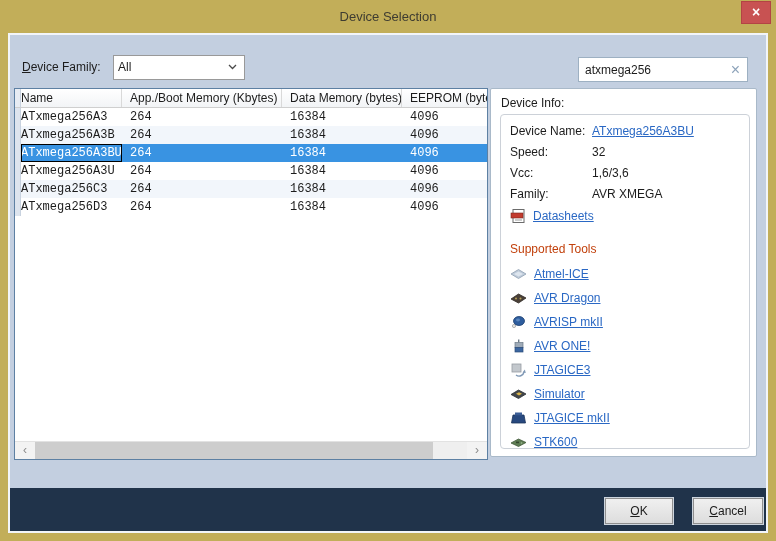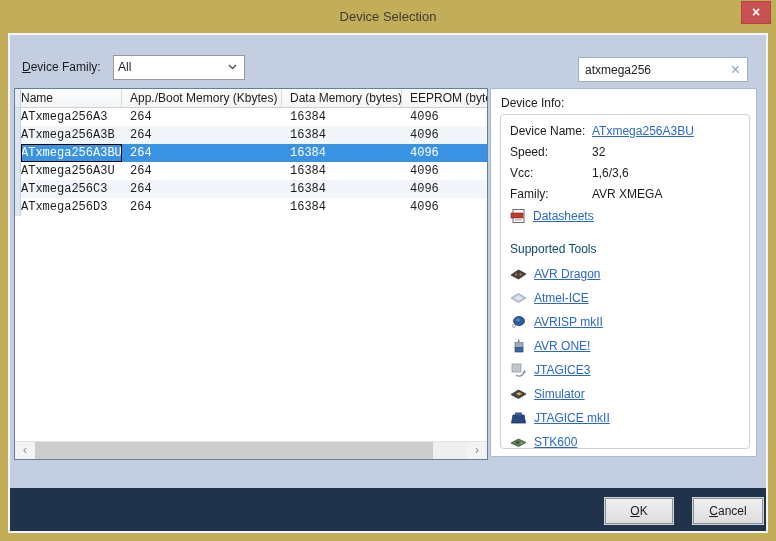--- a/index.html
+++ b/index.html
@@ -59,21 +59,21 @@
   
   .info-panel{ position:absolute; left:480px; top:53px; width:267px; height:369px; background:#fff;
     border:1px solid #a9b9c9; border-radius:2px; }
   .info-title{ position:absolute; left:10px; top:7px; font-size:12px; color:#1c1c1c; }
   .info-box{ position:absolute; left:9px; top:25px; width:250px; height:335px; border:1px solid #ccd1d8;
     border-radius:4px; padding:6px 0 0 9px; overflow:hidden; }
   .frow{ display:flex; height:21px; line-height:21px; font-size:12px; color:#1c1c1c; }
   .frow .flabel{ width:82px; }
   a.lnk{ color:#2a68c4; text-decoration:underline; cursor:pointer; }
   .ds-row{ display:flex; align-items:center; height:21px; font-size:12px; gap:6px; }
-  .tools-title{ margin-top:16px; font-size:12px; color:#0c4a6e; height:15px; }
+  .tools-title{ margin-top:16px; font-size:12px; color:#c2410c; height:15px; }
   .tools{ list-style:none; margin-top:5px; }
   .tools li{ display:flex; align-items:center; height:24px; gap:7px; font-size:12px; }
   .ticon{ width:17px; height:14px; flex:0 0 17px; }
 
   
   .footer{ position:absolute; left:0; right:0; bottom:0; height:43px; background:#20334a;padding-left:37px; }
   .btn{ position:absolute; top:10px; height:26px; background:linear-gradient(#f0f0f0,#dddddd);
     border:1px solid #8f8f8f; box-shadow:0 0 0 1px #cdd5de; font-family:"Liberation Sans",sans-serif;
     font-size:12px; color:#1c1c1c; text-align:center; line-height:24px; cursor:pointer; }
   .btn .ak{ text-decoration:underline; }
@@ -193,35 +193,35 @@
               <rect x="5" y="10.5" width="7" height="1" fill="#9a9a9a"></rect>
             </svg>
           <a class="lnk">Datasheets</a>
         </div>
 
         <div class="tools-title">Supported Tools</div>
 
         <ul class="tools">
           <li>
             <svg class="ticon" viewBox="0 0 17 14">
+                <polygon points="1,7 8.5,2.5 16,7 8.5,11.5" fill="#becbd9" stroke="#8fa0b3" stroke-width="0.8"></polygon>
+                <polygon points="4,7 8.5,4.5 13,7 8.5,9.5" fill="#dde5ee"></polygon>
+              </svg>
+            <a class="lnk">Atmel-ICE</a>
+          </li>
+          <li>
+            <svg class="ticon" viewBox="0 0 17 14">
                 <polygon points="1,8 8.5,3 16,7 8.5,12" fill="#4a4038" stroke="#2d2722" stroke-width="0.8"></polygon>
                 <circle cx="6" cy="7.5" r="1" fill="#b9a15a"></circle>
                 <circle cx="10.5" cy="7.5" r="1" fill="#b9a15a"></circle>
               </svg>
             <a class="lnk">AVR Dragon</a>
           </li>
           <li>
             <svg class="ticon" viewBox="0 0 17 14">
-                <polygon points="1,7 8.5,2.5 16,7 8.5,11.5" fill="#becbd9" stroke="#8fa0b3" stroke-width="0.8"></polygon>
-                <polygon points="4,7 8.5,4.5 13,7 8.5,9.5" fill="#dde5ee"></polygon>
-              </svg>
-            <a class="lnk">Atmel-ICE</a>
-          </li>
-          <li>
-            <svg class="ticon" viewBox="0 0 17 14">
                 <ellipse cx="9" cy="6" rx="5.5" ry="4.5" fill="#2e5d9e" stroke="#1d3f6f" stroke-width="0.8"></ellipse>
                 <ellipse cx="8" cy="5" rx="2" ry="1.4" fill="#5b86bd"></ellipse>
                 <circle cx="4" cy="11" r="1.6" fill="#e8e8e8" stroke="#8a8a8a" stroke-width="0.6"></circle>
               </svg>
             <a class="lnk">AVRISP mkII</a>
           </li>
           <li>
             <svg class="ticon" viewBox="0 0 17 14">
                 <rect x="8" y="0.5" width="1.4" height="3" fill="#6c7a88"></rect>
                 <rect x="5" y="3.5" width="8" height="5" fill="#9fabb8" stroke="#6c7a88" stroke-width="0.7"></rect>

